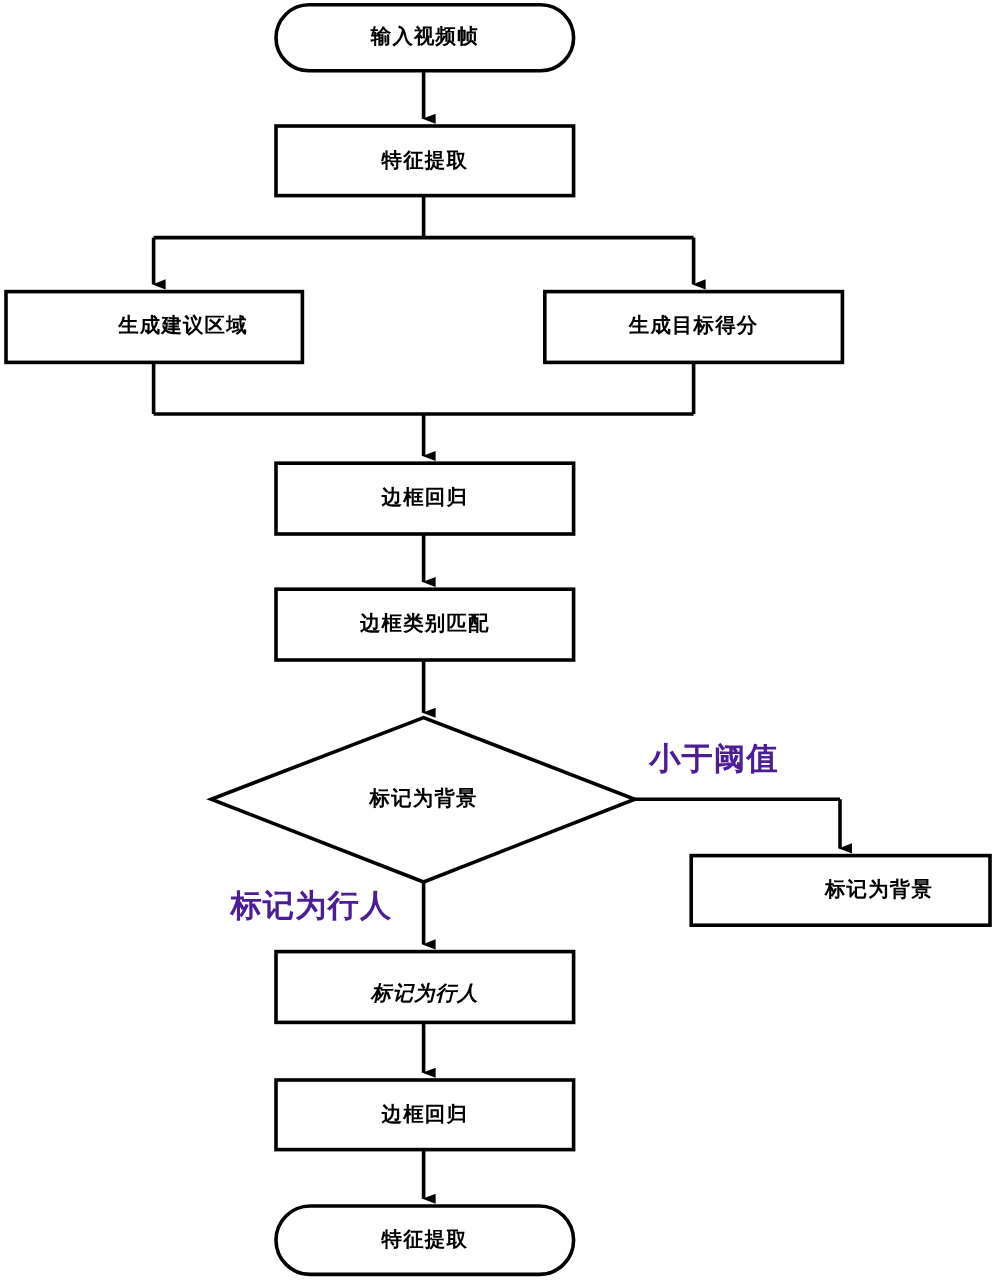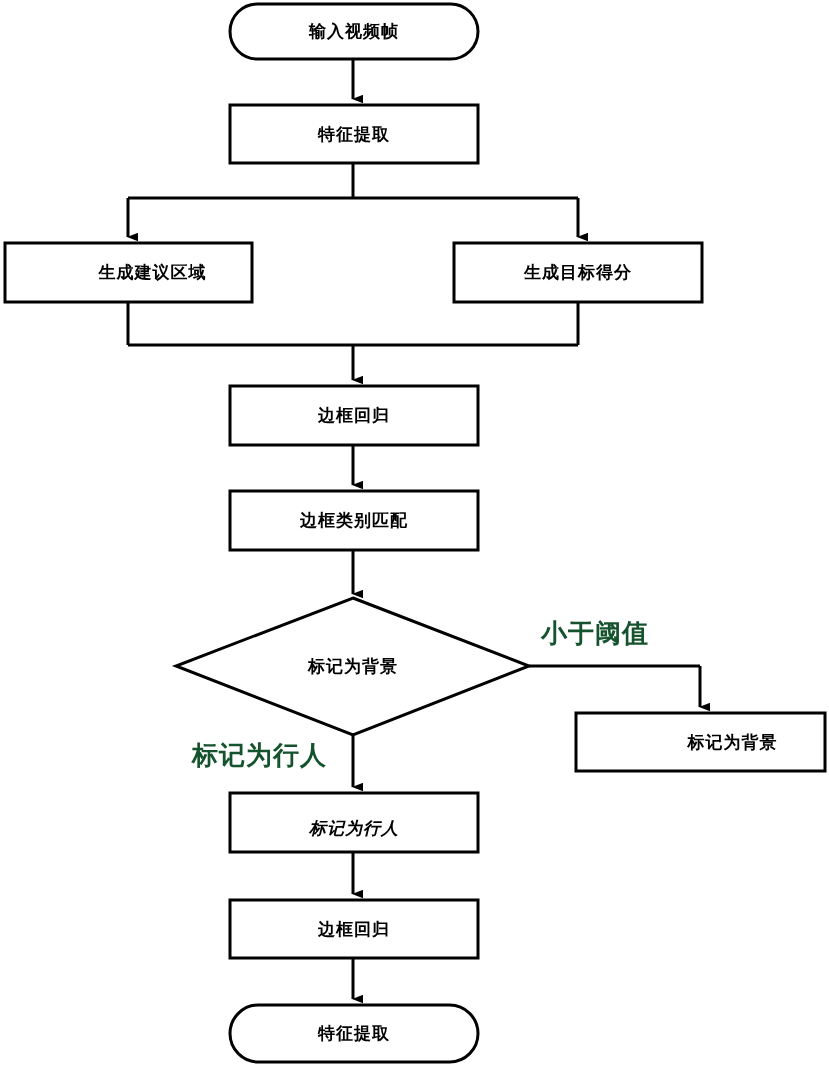--- a/index.html
+++ b/index.html
@@ -35,21 +35,21 @@
     font-family: "DejaVu Sans", "Liberation Sans", sans-serif;
     font-size: 17px;
     font-weight: 700;
     letter-spacing: 1px;
     white-space: nowrap;
     line-height: 1;
     pointer-events: none;
   }
   .edge-label {
     position: absolute;
-    color: #14532d;
+    color: #4c1d95;
     font-family: "DejaVu Sans", "Liberation Sans", sans-serif;
     font-size: 26px;
     font-weight: 700;
     letter-spacing: 1px;
     white-space: nowrap;
     line-height: 1;
   }
 </style>
 </head>
 <body>

